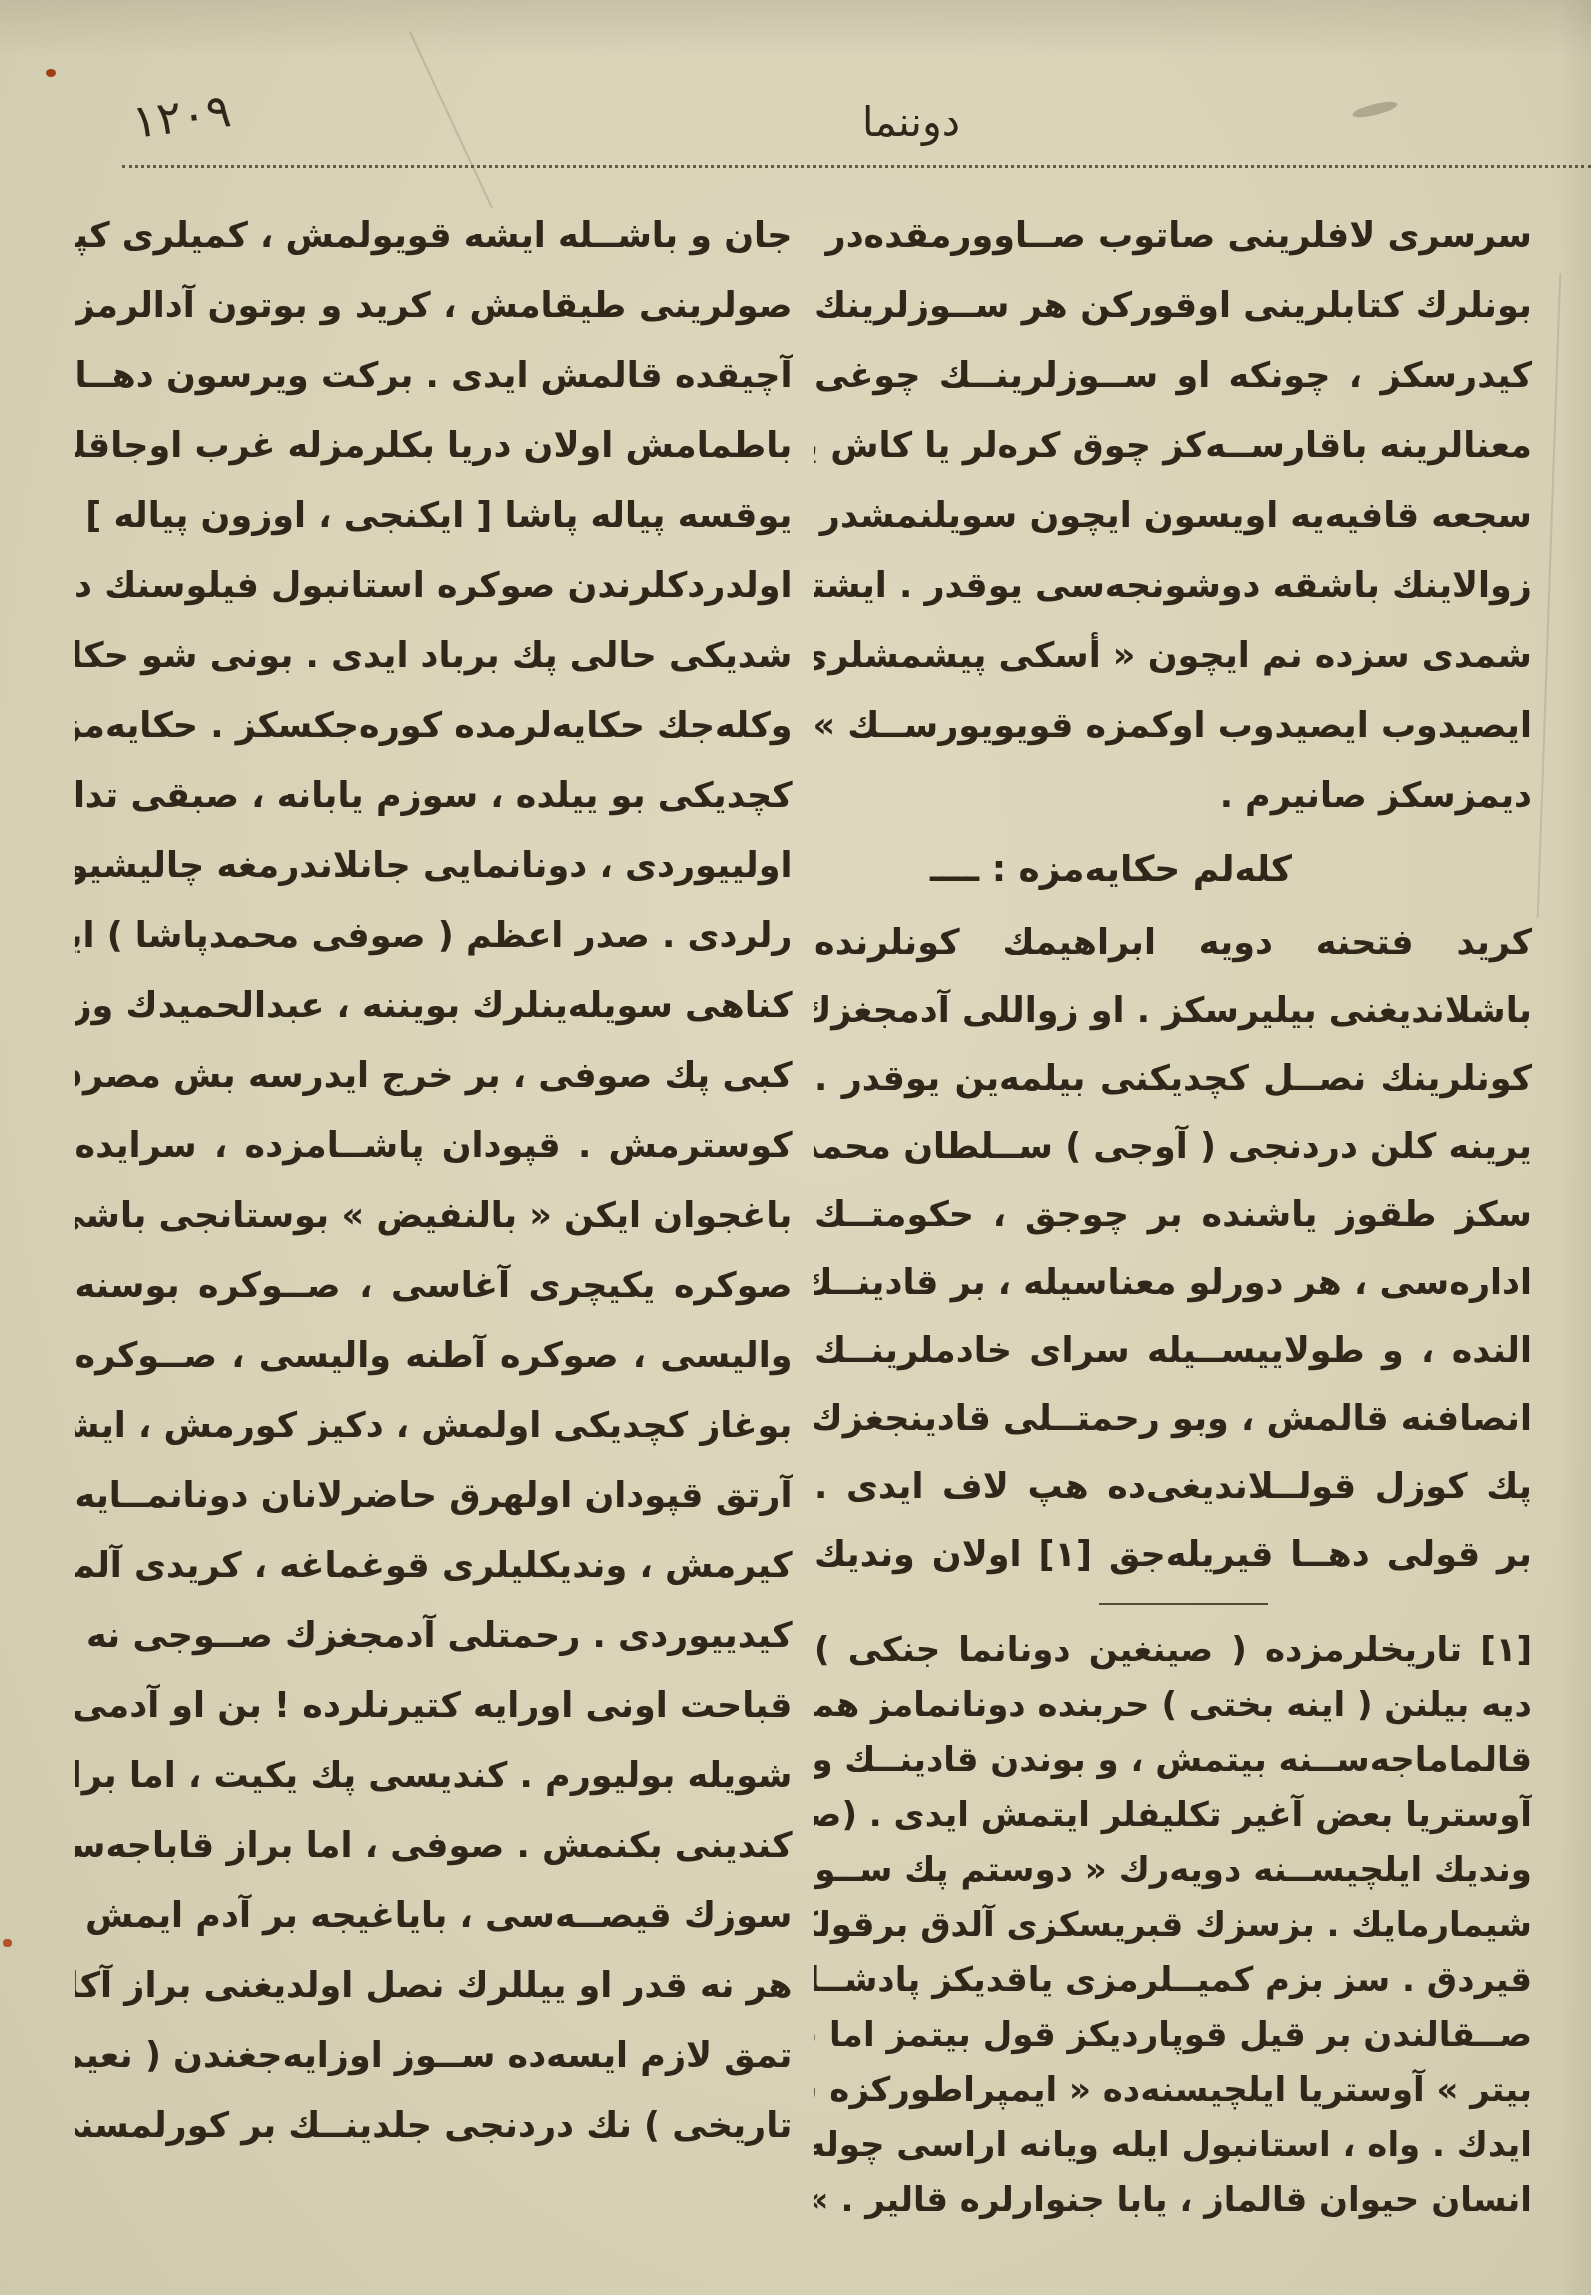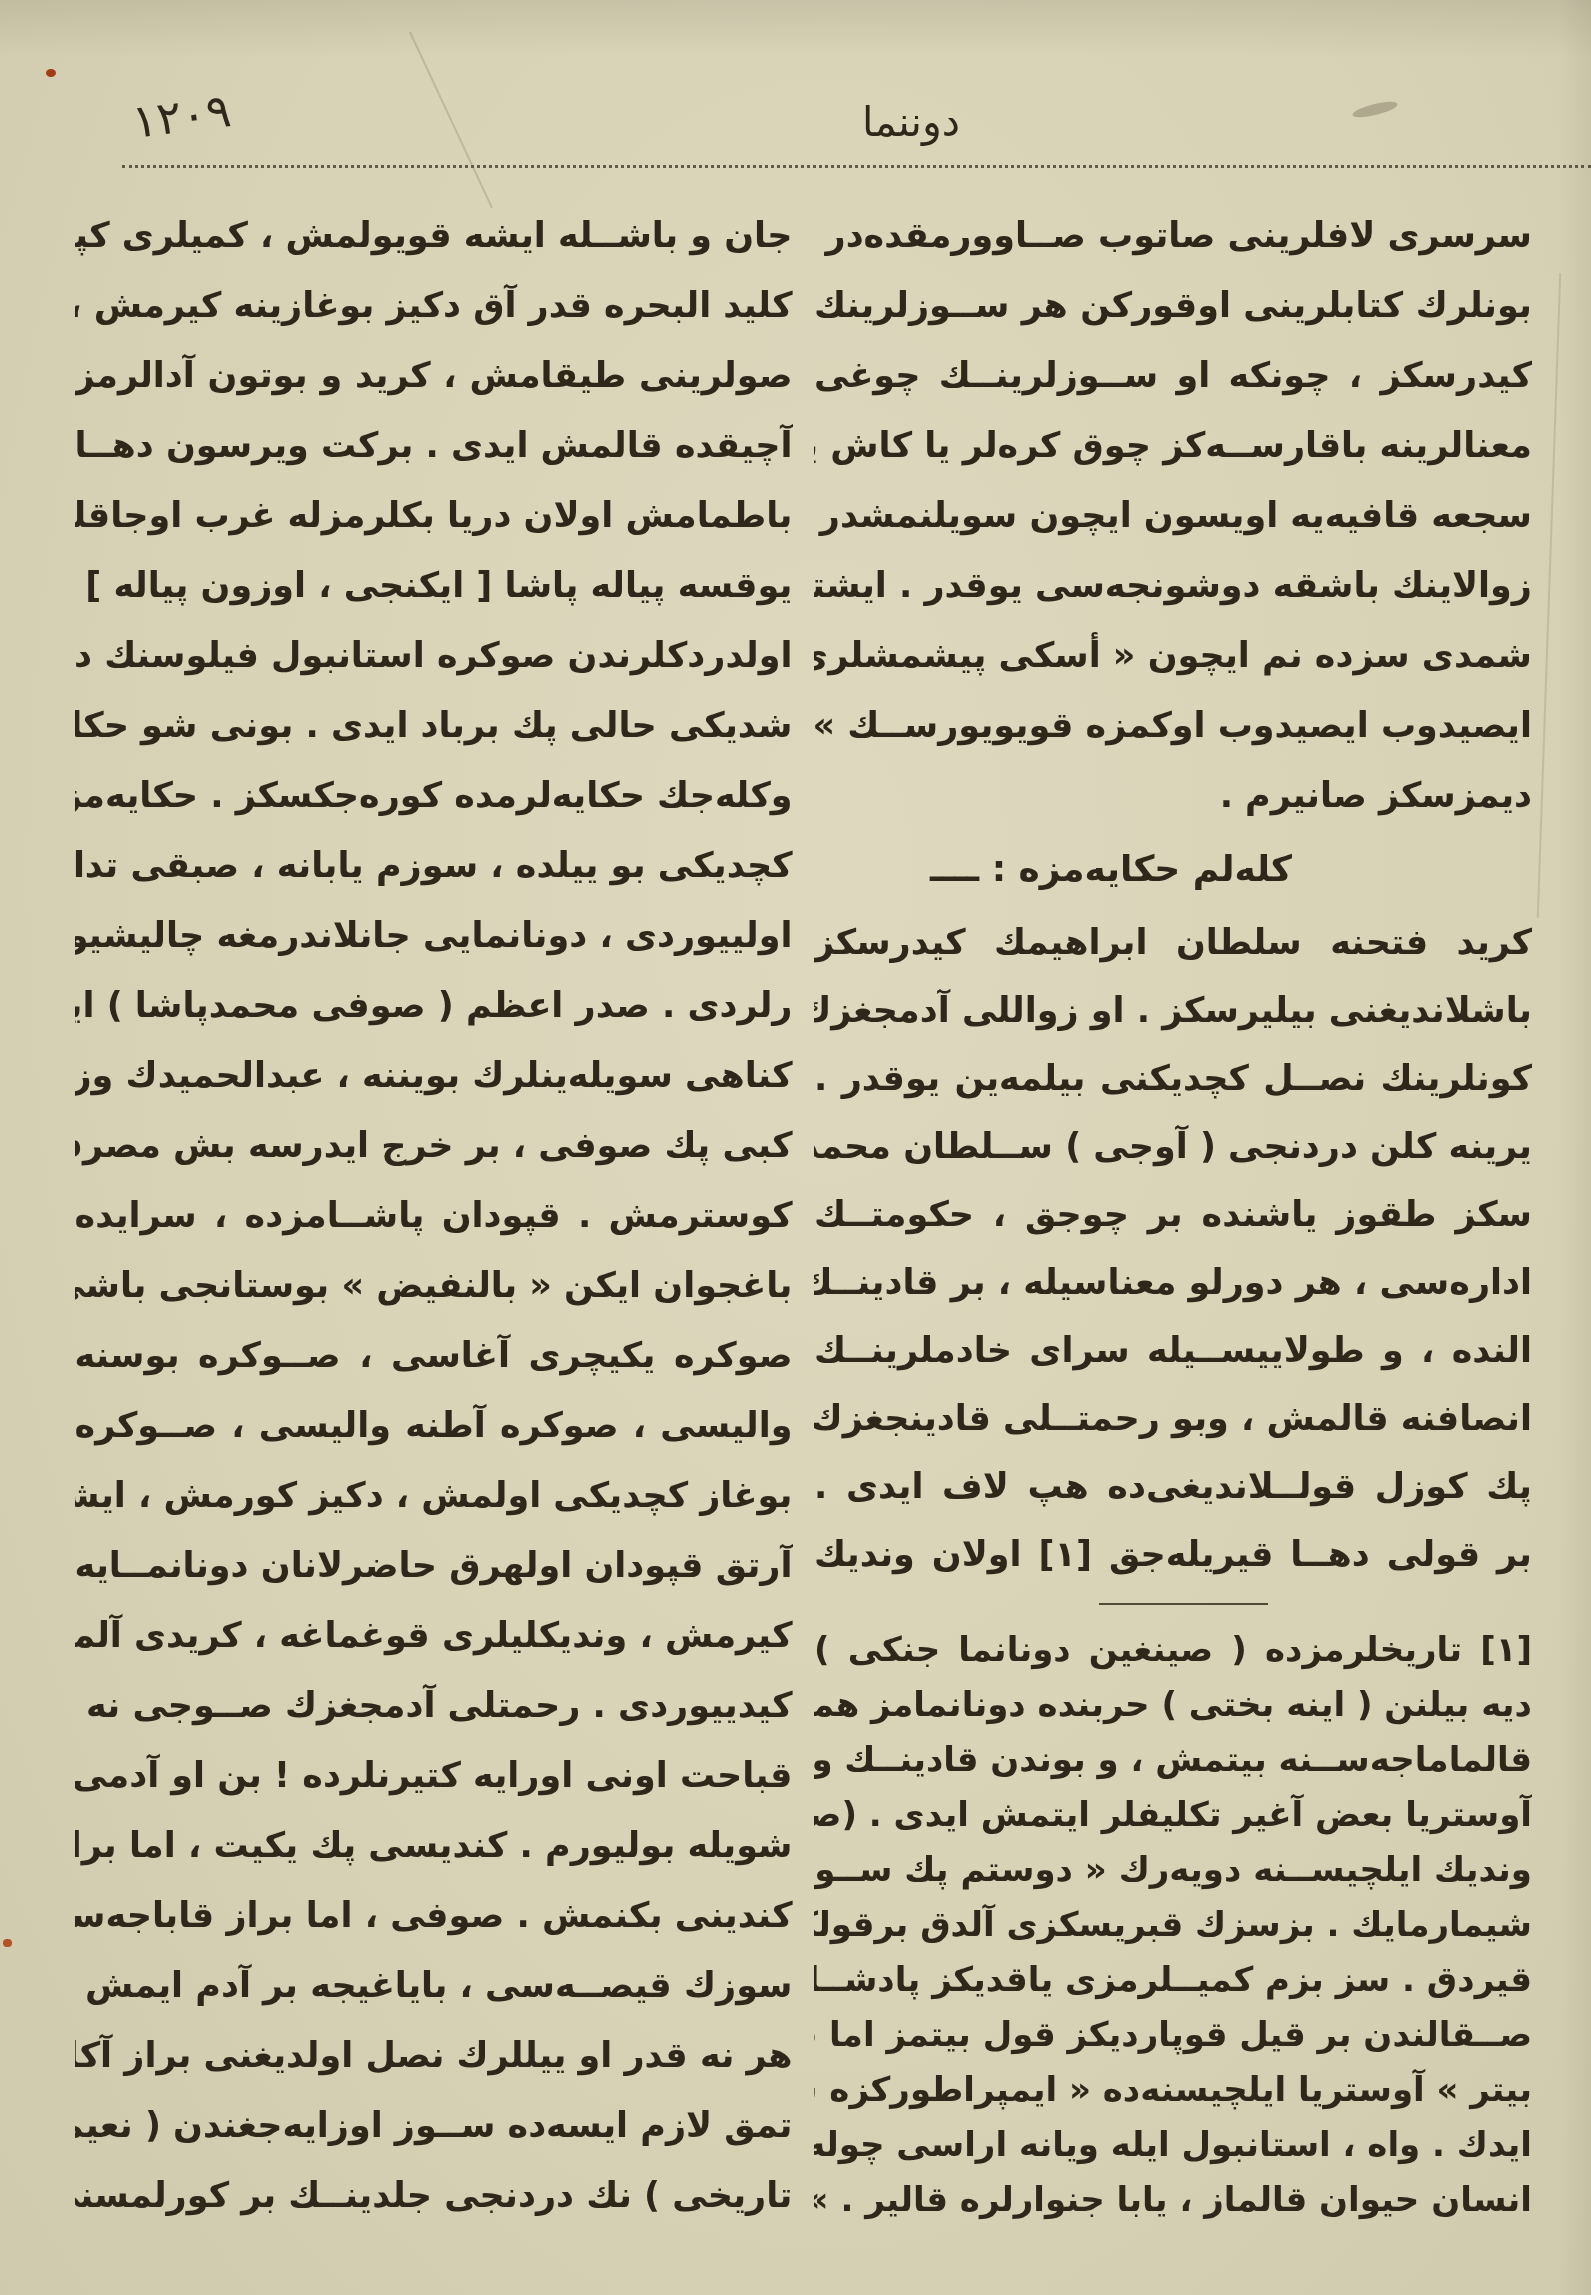--- a/index.html
+++ b/index.html
@@ -125,21 +125,21 @@
         <div class="ln">سجعه قافيه‌يه اويسون ايچون سويلنمشدر ، يوقسه</div>
         <div class="ln">زوالاينك باشقه دوشونجه‌سى يوقدر . ايشته</div>
         <div class="ln">شمدى سزده نم ايچون « أسكى پيشمشلرى</div>
         <div class="ln">ايصيدوب ايصيدوب اوكمزه قويويورســك »</div>
         <div class="ln short">ديمزسكز صانيرم .</div>
       </div>
 
       <div class="section-heading">كله‌لم حكايه‌مزه : ــــ</div>
 
       <div class="para2">
-        <div class="ln">كريد فتحنه سلطان ابراهيمك كيدرسكز</div>
+        <div class="ln">كريد فتحنه دويه ابراهيمك كونلرنده</div>
         <div class="ln">باشلانديغنى بيليرسكز . او زواللى آدمجغزك</div>
         <div class="ln">كونلرينك نصــل كچديكنى بيلمه‌ين يوقدر .</div>
         <div class="ln">يرينه كلن دردنجى ( آوجى ) ســلطان محمد</div>
         <div class="ln">سكز طقوز ياشنده بر چوجق ، حكومتــك</div>
         <div class="ln">اداره‌سى ، هر دورلو معناسيله ، بر قادينــك</div>
         <div class="ln">النده ، و طولاييســيله سراى خادملرينــك</div>
         <div class="ln">انصافنه قالمش ، وبو رحمتــلى قادينجغزك دولتى</div>
         <div class="ln">پك كوزل قولــلانديغى‌ده هپ لاف ايدى .</div>
         <div class="ln">بر قولى دهــا قيريله‌جق [١] اولان ونديك</div>
       </div>
@@ -156,21 +156,20 @@
         <div class="fn-ln">قيردق . سز بزم كميــلرمزى ياقديكز پادشــاهمك</div>
         <div class="fn-ln">صــقالندن بر قيل قوپارديكز قول بيتمز اما قيــل</div>
         <div class="fn-ln">بيتر » آوستريا ايلچيسنه‌ده « ايمپراطوركزه سلام</div>
         <div class="fn-ln">ايدك . واه ، استانبول ايله ويانه اراسى چوله‌دونر</div>
         <div class="fn-ln">انسان حيوان قالماز ، يابا جنوارلره قالير . » ديمش</div>
       </div>
     </div>
 
     <div class="col col-left">
       <div class="ln">جان و باشــله ايشه قويولمش ، كميلرى كپز و</div>
-      <div class="ln">كليد البحره قدر آق دكيز بوغازينه كيرمش ،</div>
       <div class="ln">صولرينى طيقامش ، كريد و بوتون آدالرمز</div>
       <div class="ln">آچيقده قالمش ايدى . بركت ويرسون دهــا</div>
       <div class="ln">باطمامش اولان دريا بكلرمزله غرب اوجاقلرينه</div>
       <div class="ln">يوقسه پياله پاشا [ ايكنجى ، اوزون پياله ] يى</div>
       <div class="ln">اولدردكلرندن صوكره استانبول فيلوسنك دو-</div>
       <div class="ln">شديكى حالى پك برباد ايدى . بونى شو حكايه‌مده</div>
       <div class="ln">وكله‌جك حكايه‌لرمده كوره‌جكسكز . حكايه‌مزك</div>
       <div class="ln">كچديكى بو ييلده ، سوزم يابانه ، صبقى تداركلر</div>
       <div class="ln">اولييوردى ، دونانمايى جانلاندرمغه چاليشيو -</div>
       <div class="ln">رلردى . صدر اعظم ( صوفى محمدپاشا ) ايسه ،</div>

